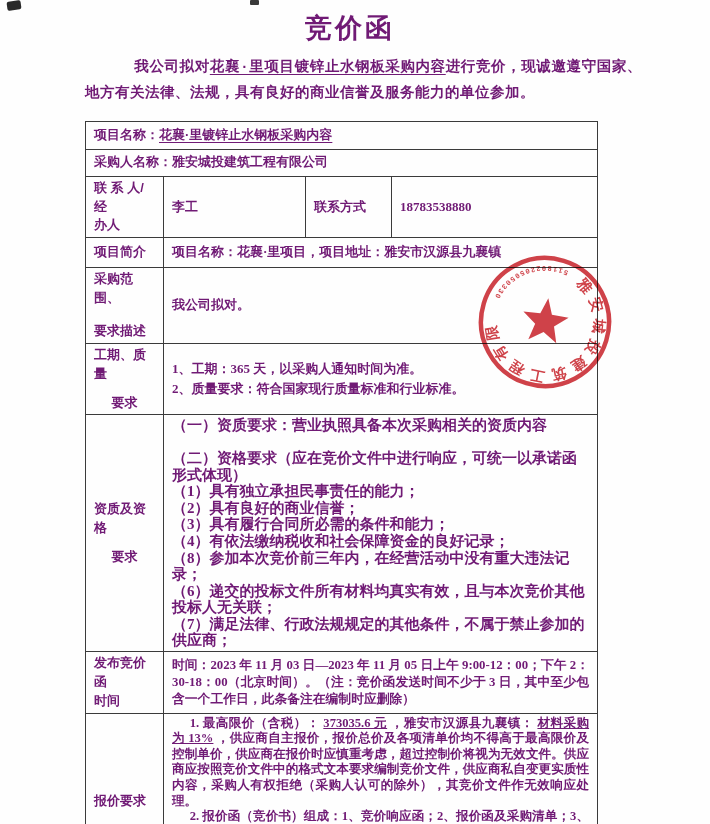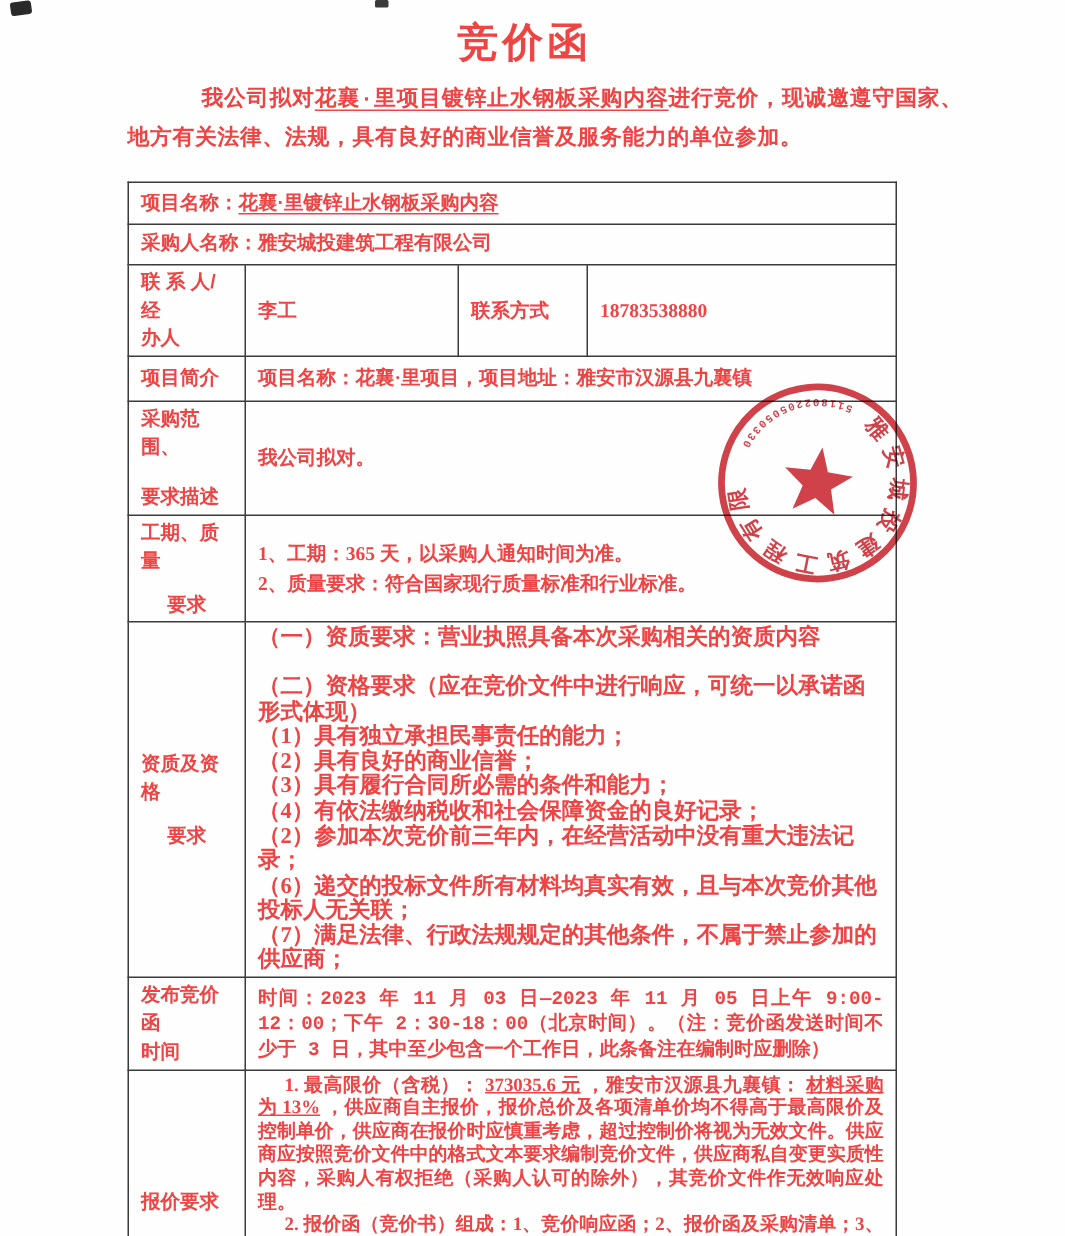--- a/index.html
+++ b/index.html
@@ -3,21 +3,21 @@
 <meta charset="utf-8">
 <style>
   html,body{margin:0;padding:0;}
   body{background:#e8e8e8;}
   .page{
     position:relative;
     width:710px;height:824px;
     background:#fefefe;
     overflow:hidden;
     font-family:"Liberation Serif","DejaVu Serif",serif;
-    color:#ef4444;
+    color:#701a75;
   }
   .smudge1{position:absolute;left:7px;top:1px;width:14px;height:9px;background:#2a2a2a;border-radius:2px;transform:rotate(-8deg);}
   .smudge2{position:absolute;left:250px;top:0;width:9px;height:5px;background:#3a3a3a;border-radius:1px;}
   .doc-title{
     width:540px;margin:10px 0 0 80px;
     text-align:center;
     font-size:27px;font-weight:bold;letter-spacing:3px;
     font-family:"Liberation Serif","DejaVu Serif",serif;
   }
   .intro{
@@ -50,21 +50,21 @@
   }
   .lbl-l2-center{display:block;text-align:center;}
   .lbl-l2-left{display:block;text-align:left;}
   .fullrow{font-family:"Liberation Sans","DejaVu Sans",sans-serif;font-weight:bold;}
   .fullrow u{text-underline-offset:3px;}
   .v-top{vertical-align:top;padding-top:6px;}
   .cell-serif{font-family:"Liberation Serif","DejaVu Serif",serif;}
   .qual-line{min-height:16px;font-size:15px;line-height:16.6px;}
   .quote-p{margin:0;text-indent:1.4em;font-size:12.6px;line-height:15.6px;text-align:justify;}
   .quote-p.bold{font-weight:bold;}
-  .announce-text{font-size:12.8px;line-height:17px;text-align:justify;margin:0;font-family:Liberation Mono, monospace;}
+  .announce-text{font-size:12.8px;line-height:17px;text-align:justify;margin:0;}
   .dur-line{font-size:13px;line-height:20px;}
   .stamp{
     position:absolute;left:465px;top:242px;width:160px;height:160px;
     transform:rotate(152deg);
     opacity:0.87;
     mix-blend-mode:multiply;
     pointer-events:none;
   }
 </style>
 </head>
@@ -136,21 +136,21 @@
             <span class="lbl-l2-center" style="margin-top:10px">要求</span>
           </td>
       <td colspan="3" class="v-top">
         <div class="qual-line">（一）资质要求：营业执照具备本次采购相关的资质内容</div>
         <div class="qual-line"></div>
         <div class="qual-line">（二）资格要求（应在竞价文件中进行响应，可统一以承诺函形式体现）</div>
         <div class="qual-line">（1）具有独立承担民事责任的能力；</div>
         <div class="qual-line">（2）具有良好的商业信誉；</div>
         <div class="qual-line">（3）具有履行合同所必需的条件和能力；</div>
         <div class="qual-line">（4）有依法缴纳税收和社会保障资金的良好记录；</div>
-        <div class="qual-line">（2）参加本次竞价前三年内，在经营活动中没有重大违法记录；</div>
+        <div class="qual-line">（8）参加本次竞价前三年内，在经营活动中没有重大违法记录；</div>
         <div class="qual-line">（6）递交的投标文件所有材料均真实有效，且与本次竞价其他投标人无关联；</div>
         <div class="qual-line">（7）满足法律、行政法规规定的其他条件，不属于禁止参加的供应商；</div>
       </td>
     </tr>
 
     <tr style="height:52px">
       <td class="lbl v-top">
             <span class="lbl-l2-left">发布竞价函</span>
             <span class="lbl-l2-left">时间</span>
           </td>

